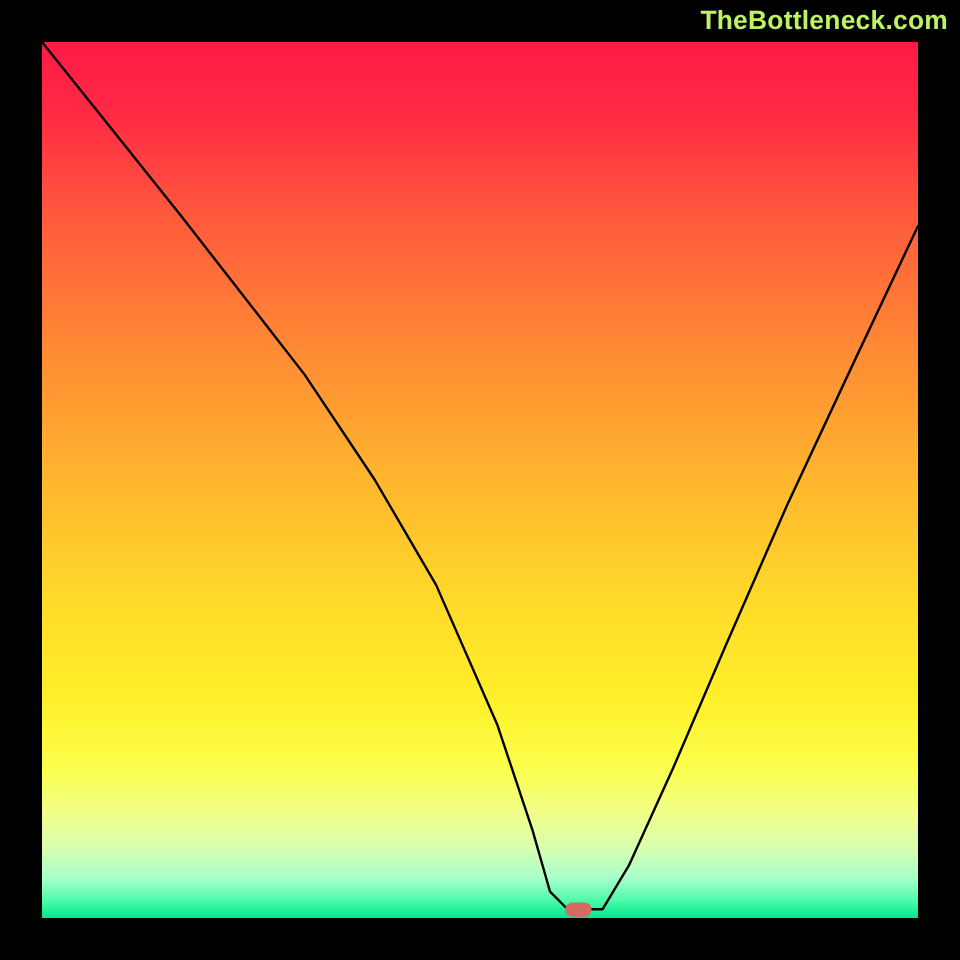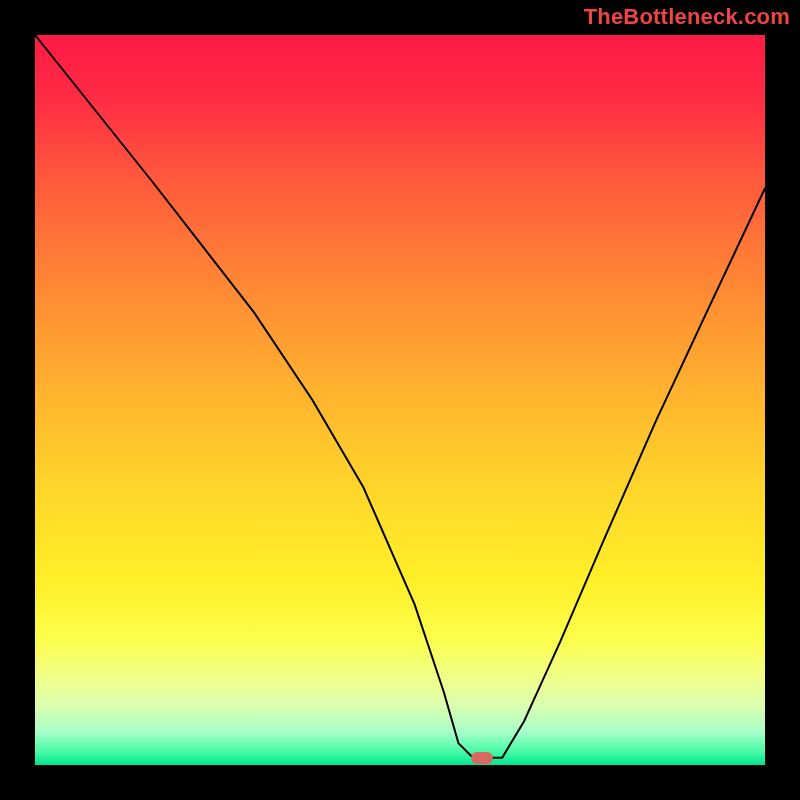--- a/index.html
+++ b/index.html
@@ -10,21 +10,21 @@
     height: 800px;
     background: #000;
   }
   .attribution {
     position: absolute;
     top: 4px;
     right: 10px;
     font-family: Arial, Helvetica, sans-serif;
     font-size: 22px;
     font-weight: 600;
-    color: #ef4444;
+    color: #bef264;
     letter-spacing: 0.2px;
     z-index: 10;
   }
   .plot-area {
     position: absolute;
     left: 35px;
     top: 35px;
     width: 730px;
     height: 730px;
     overflow: hidden;

